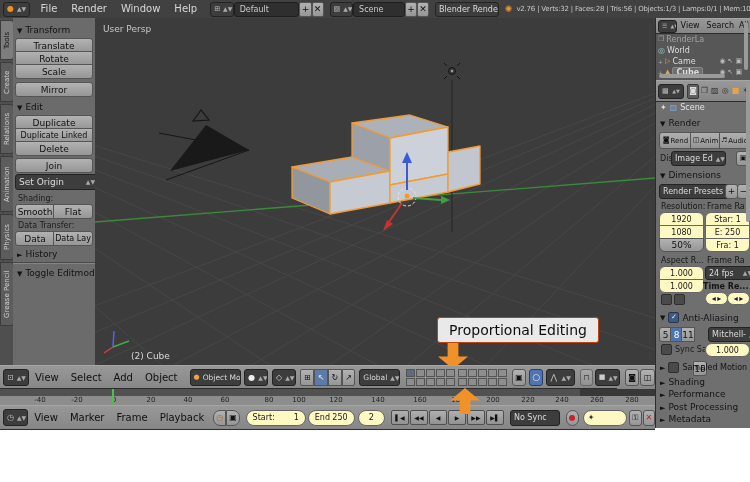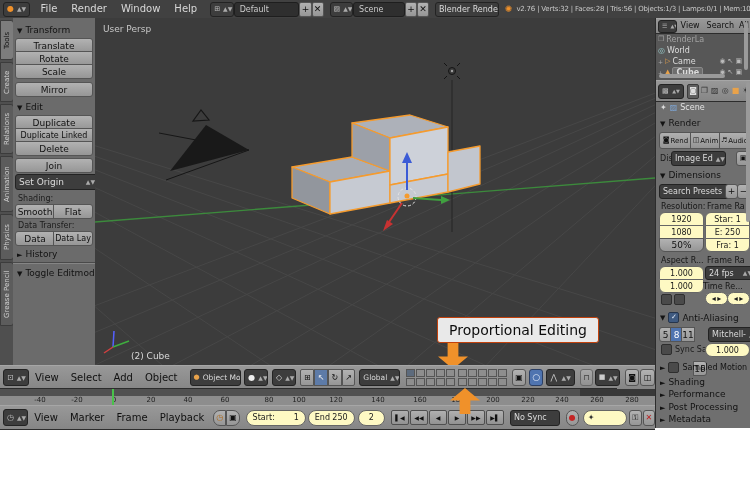--- a/index.html
+++ b/index.html
@@ -489,21 +489,21 @@
     <div class="a lbl" style="left:4px;top:74px;">Displa</div>
     <div class="a dd" style="left:15px;top:71px;width:47px;height:13px;">
       <span>Image Ed</span>
         <span class="ud">▲▼</span>
     </div>
     <div class="a btn" style="left:80px;top:71px;width:12px;height:13px;">
         <span class="icon" style="font-size:7px;">▣</span>
       </div>
     <div class="a phdr" style="left:4px;top:90px;"><span class="tri">▼</span><span>Dimensions</span></div>
     <div class="a dd" style="left:3px;top:104px;width:64px;height:13px;">
-      <span>Search Presets</span>
+      <span>Render Presets</span>
         <span class="ud">▲▼</span>
     </div>
     <div class="a btn" style="left:69px;top:104px;width:11px;height:13px;">
         <span class="icon">+</span>
       </div>
     <div class="a btn" style="left:81px;top:104px;width:11px;height:13px;">
         <span class="icon">−</span>
       </div>
     <div class="a colhdr" style="left:5px;top:122px;">Resolution:</div>
     <div class="a colhdr" style="left:51px;top:122px;">Frame Ra</div>
@@ -514,21 +514,21 @@
     <div class="a fld" style="left:49px;top:145px;width:43px;height:12px;border-radius:0;">E: 250</div>
     <div class="a fld" style="left:49px;top:158px;width:43px;height:12px;border-radius:0 0 6px 6px;">Fra: 1</div>
     <div class="a colhdr" style="left:5px;top:176px;">Aspect R...</div>
     <div class="a colhdr" style="left:51px;top:176px;">Frame Ra</div>
     <div class="a fld" style="left:3px;top:186px;width:43px;height:12px;border-radius:6px 6px 0 0;">1.000</div>
     <div class="a fld" style="left:3px;top:199px;width:43px;height:12px;border-radius:0 0 6px 6px;">1.000</div>
     <div class="a dd" style="left:49px;top:186px;width:43px;height:12px;">
       <span>24 fps</span>
         <span class="ud">▲▼</span>
     </div>
-    <div class="a colhdr" style="left:47px;top:202px;">Time Re...</div>
+    <div class="a colhdr" style="left:47px;top:202px;font-weight:bold;">Time Re...</div>
     <div class="a fld" style="left:49px;top:212px;width:21px;height:11px;">◂ ▸</div>
     <div class="a fld" style="left:71px;top:212px;width:21px;height:11px;">◂ ▸</div>
     <div class="a" style="left:5px;top:214px;width:9px;height:9px;background:#4a4a4a;border:1px solid #2e2e2e;border-radius:2px;"></div>
     <div class="a" style="left:18px;top:214px;width:9px;height:9px;background:#4a4a4a;border:1px solid #2e2e2e;border-radius:2px;"></div>
     <div class="a phdr row" style="left:4px;top:232px;">
       <span class="tri">▼</span>
       <span style="display:inline-block;width:9px;height:9px;background:#3f5a80;border:1px solid #26354c;border-radius:2px;margin-right:3px;color:#dfe8f5;font-size:7px;line-height:9px;text-align:center;">✓</span>
       <span>Anti-Aliasing</span>
     </div>
     <div class="a btn" style="left:3px;top:247px;width:11px;height:13px;border-radius:3px 0 0 3px;">5</div>

